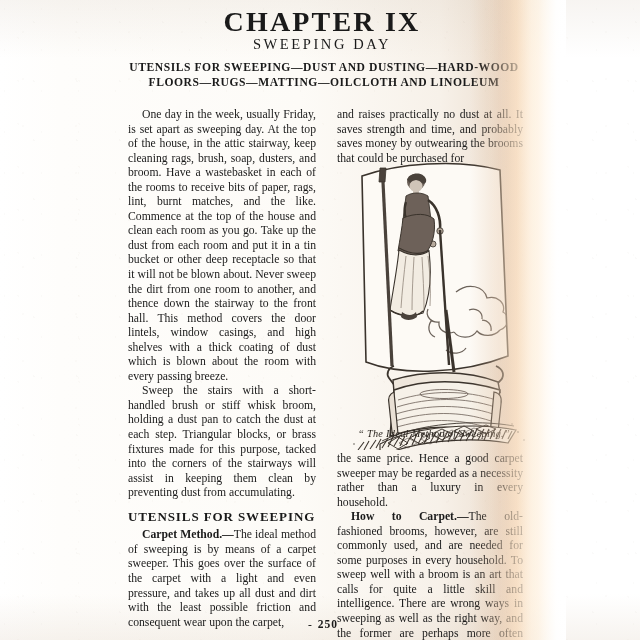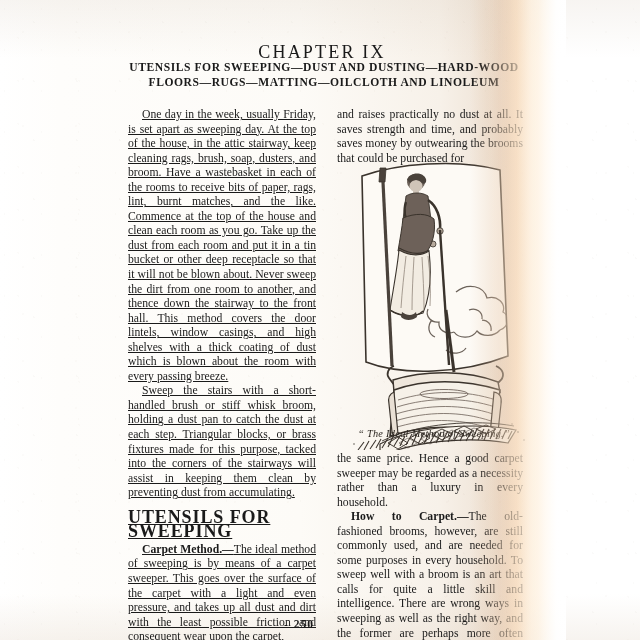--- a/index.html
+++ b/index.html
@@ -72,25 +72,24 @@
     pointer-events: none;
     opacity: 0.85;
   }
 
   
   .chapter-title {
     position: absolute;
     left: 120px; top: 6px;
     width: 404px;
     text-align: center;
-    font-size: 18px;
+    font-size: 28px;
     letter-spacing: 2.2px;
-    font-weight: normal;
+    font-weight: bold;
     font-family: "Liberation Serif", "DejaVu Serif", serif;
-    margin-top: 36px;
   }
   .chapter-subtitle {
     position: absolute;
     left: 120px; top: 36px;
     width: 404px;
     text-align: center;
     font-size: 14.5px;
     letter-spacing: 2.6px;
     font-weight: normal;
   }
@@ -117,36 +116,34 @@
     position: absolute;
     font-size: 11.7px;
     line-height: 14.55px;
     text-align: justify;
     text-justify: inter-word;
     hyphens: manual;
   }
   .col p {
     margin: 0;
     text-indent: 14px;
-    text-decoration: underline;
   }
 
   #col-left {
     left: 128px;
     top: 108px;
     width: 188px;
   }
 
   .subhead {
-    font-size: 18px;
+    font-size: 13px;
     font-weight: bold;
     letter-spacing: 0.9px;
     margin: 9px 0 4px 0;
     text-align: left;
-    text-decoration: underline;
   }
   .runin {
     font-weight: bold;
   }
 
   
   #col-right-top, #col-right-bottom {
     position: absolute;
     font-size: 11.7px;
     line-height: 14.55px;
@@ -175,21 +172,21 @@
     text-align: center;
     font-style: italic;
     font-size: 10.3px;
     letter-spacing: 0.3px;
     color: #2b2620;
   }
 
   
   .folio {
     position: absolute;
-    left: 284px;
+    left: 308px;
     top: 618px;
     font-size: 11.5px;
     font-weight: bold;
     letter-spacing: 1px;
   }
   .folio .dash { margin-right: 5px; font-weight: normal; }
 
   
   .gutter-fade {
     position: absolute;
@@ -209,20 +206,21 @@
 
 <div id="page">
 
   <div class="paper-sheet"></div>
   <div class="paper-grain"></div>
   <div class="paper-vignette-top"></div>
   <div class="paper-vignette-bottom"></div>
 
   <div class="chapter-title">CHAPTER IX</div>
 
+  <div class="chapter-subtitle">SWEEPING DAY</div>
 
   <div class="chapter-argument">
     <span class="ln l1">UTENSILS FOR SWEEPING—DUST AND DUSTING—HARD-WOOD</span>
     <span class="ln l2">FLOORS—RUGS—MATTING—OILCLOTH AND LINOLEUM</span>
   </div>
 
   <div class="col" id="col-left">
     <p>One day in the week, usually Friday, is set apart as sweeping day. At the top of the house, in the attic stairway, keep cleaning rags, brush, soap, dusters, and broom. Have a wastebasket in each of the rooms to receive bits of paper, rags, lint, burnt matches, and the like. Commence at the top of the house and clean each room as you go. Take up the dust from each room and put it in a tin bucket or other deep receptacle so that it will not be blown about. Never sweep the dirt from one room to another, and thence down the stairway to the front hall. This method covers the door lintels, window casings, and high shelves with a thick coating of dust which is blown about the room with every passing breeze.</p>
     <p>Sweep the stairs with a short-handled brush or stiff whisk broom, holding a dust pan to catch the dust at each step. Triangular blocks, or brass fixtures made for this purpose, tacked into the corners of the stairways will assist in keeping them clean by preventing dust from accumulating.</p>
 

